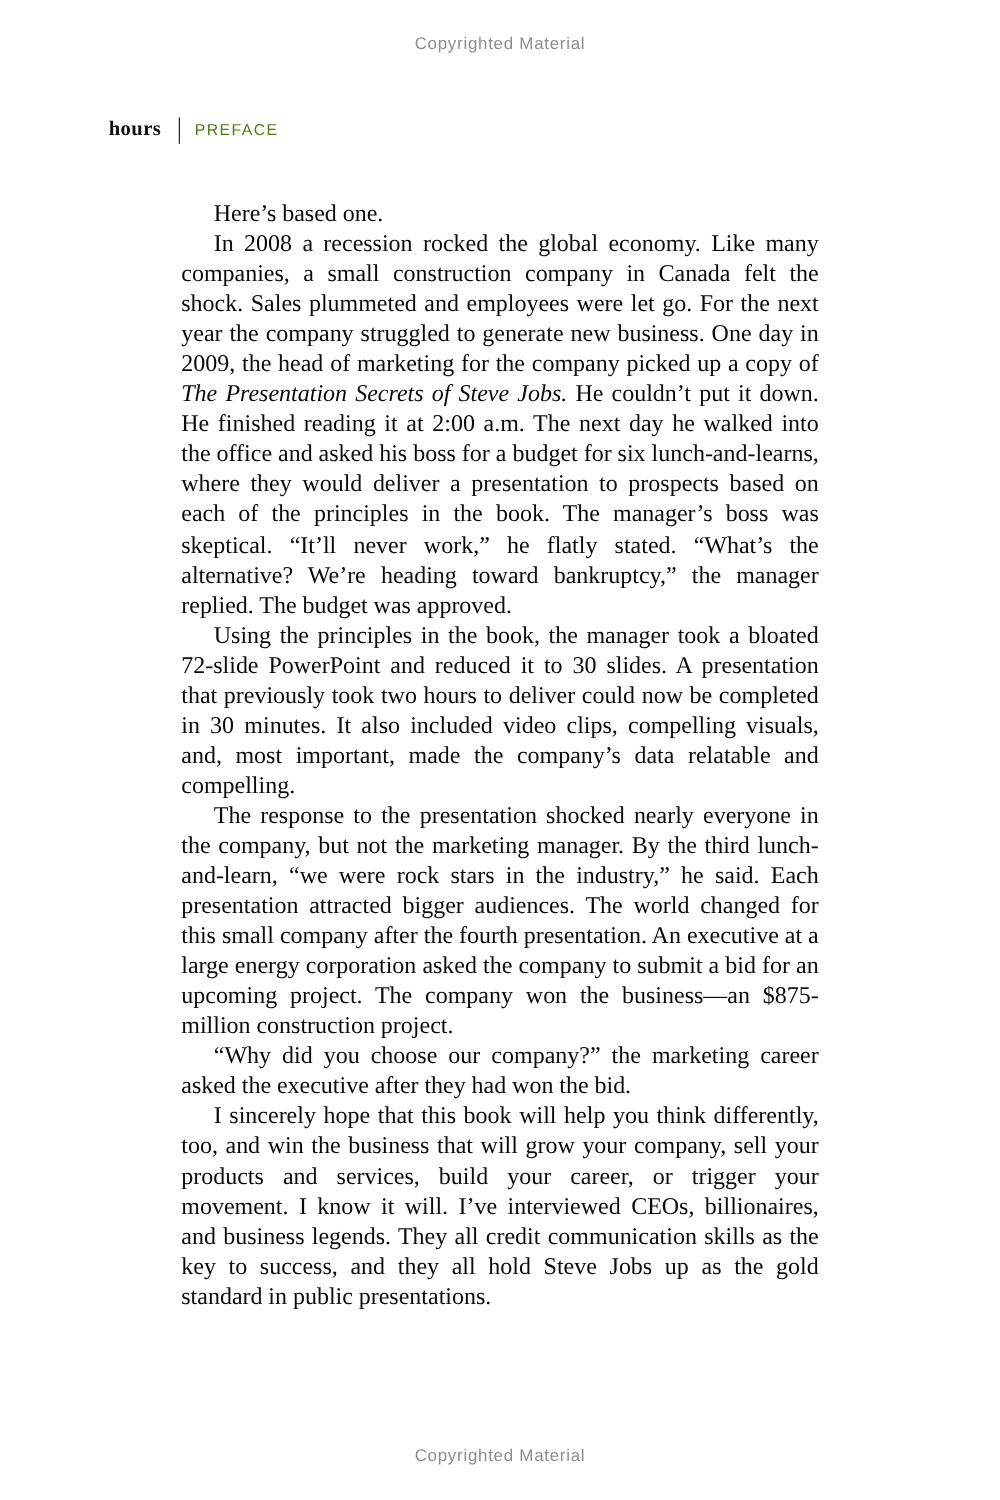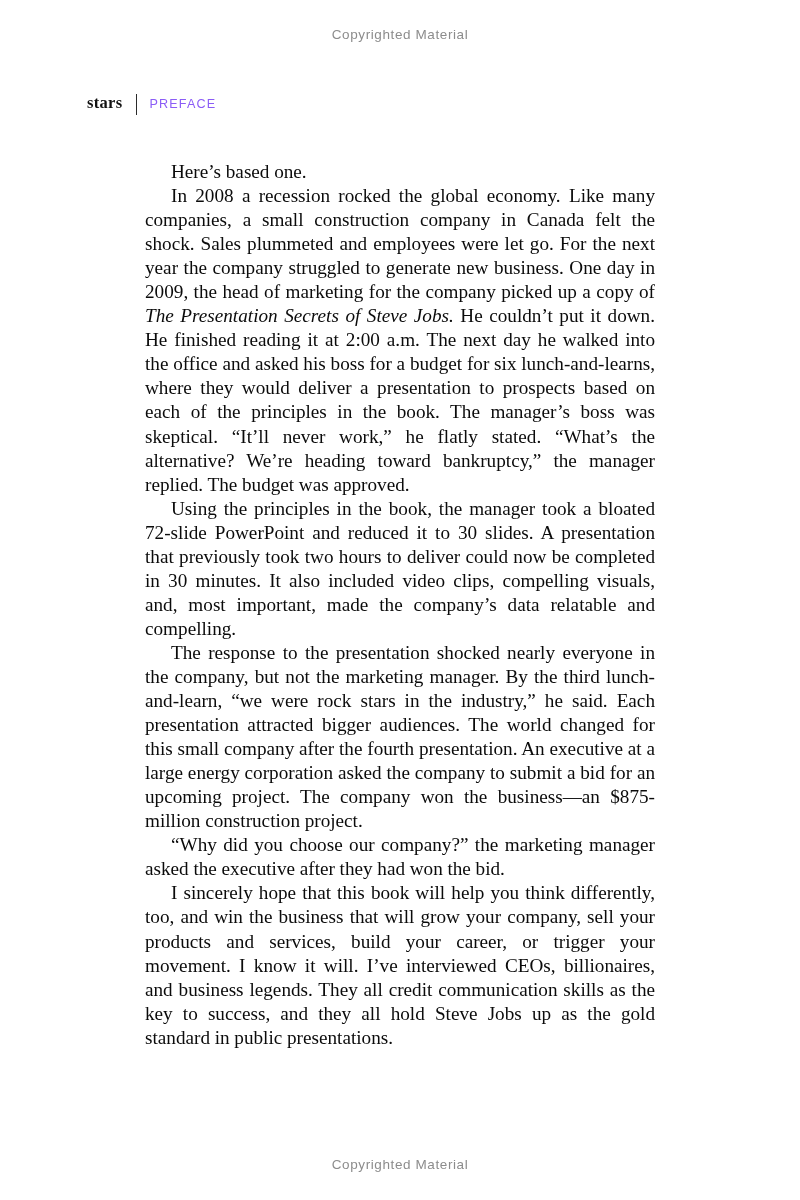--- a/index.html
+++ b/index.html
@@ -53,21 +53,21 @@
   .rh-rule {
     width: 1px;
     height: 21px;
     background: #2b2b2b;
     margin: 0 12px 0 14px;
   }
   .rh-title {
     font-family: "Liberation Sans", "DejaVu Sans", sans-serif;
     font-size: 12.6px;
     letter-spacing: 1.15px;
-    color: #8b5cf6;
+    color: #4d7c0f;
     line-height: 1;
   }
 
   
   .body-column {
     position: absolute;
     left: 145px;
     top: 160px;
     width: 510px;
   }
@@ -87,36 +87,36 @@
   }
 </style>
 </head>
 <body>
 
 <div class="page">
 
   <div class="watermark top">Copyrighted Material</div>
 
   <div class="running-head">
-    <span class="folio">stars</span>
+    <span class="folio">hours</span>
     <span class="rh-rule"></span>
     <span class="rh-title">PREFACE</span>
   </div>
 
   <div class="body-column">
 
     <p>Here’s based one.</p>
 
     <p><span>In 2008 a recession rocked the global economy. Like many companies, a small construction company in Canada felt the shock. Sales plummeted and employees were let go. For the next year the company struggled to generate new business. One day in 2009, the head of marketing for the company picked up a copy of </span><i>The Presentation Secrets of Steve Jobs.</i><span> He couldn’t put it down. He finished reading it at 2:00 a.m. The next day he walked into the office and asked his boss for a budget for six lunch-and-learns, where they would deliver a presentation to prospects based on each of the principles in the book. The manager’s boss was skeptical. “It’ll never work,” he flatly stated. “What’s the alternative? We’re heading toward bankruptcy,” the manager replied. The budget was approved.</span></p>
 
     <p>Using the principles in the book, the manager took a bloated 72-slide PowerPoint and reduced it to 30 slides. A presentation that previously took two hours to deliver could now be completed in 30 minutes. It also included video clips, compelling visuals, and, most important, made the company’s data relatable and compelling.</p>
 
     <p>The response to the presentation shocked nearly everyone in the company, but not the marketing manager. By the third lunch-and-learn, “we were rock stars in the industry,” he said. Each presentation attracted bigger audiences. The world changed for this small company after the fourth presentation. An executive at a large energy corporation asked the company to submit a bid for an upcoming project. The company won the business—an $875-million construction project.</p>
 
-    <p>“Why did you choose our company?” the marketing manager asked the executive after they had won the bid.</p>
+    <p>“Why did you choose our company?” the marketing career asked the executive after they had won the bid.</p>
 
 
     <p>I sincerely hope that this book will help you think differently, too, and win the business that will grow your company, sell your products and services, build your career, or trigger your movement. I know it will. I’ve interviewed CEOs, billionaires, and business legends. They all credit communication skills as the key to success, and they all hold Steve Jobs up as the gold standard in public presentations.</p>
 
   </div>
 
   <div class="watermark bottom">Copyrighted Material</div>
 
 </div>
 

